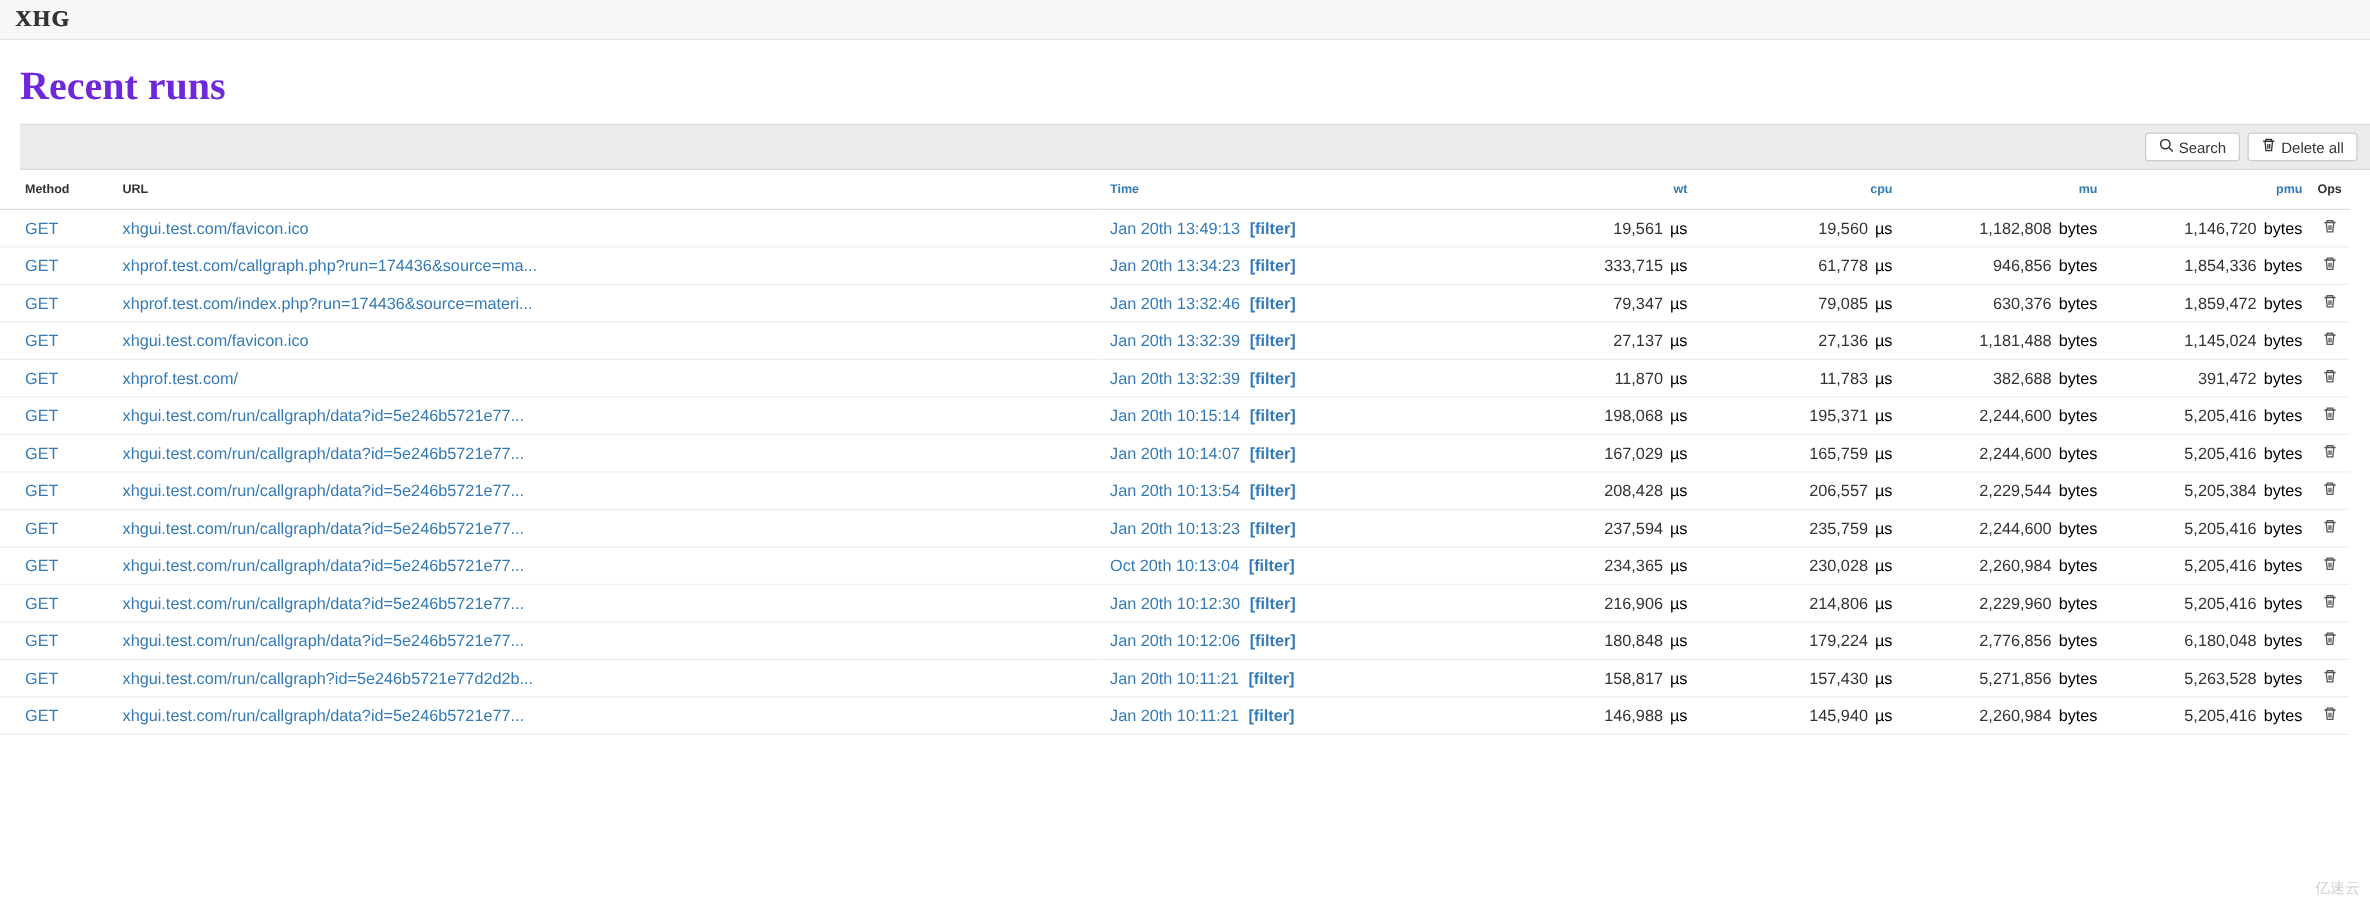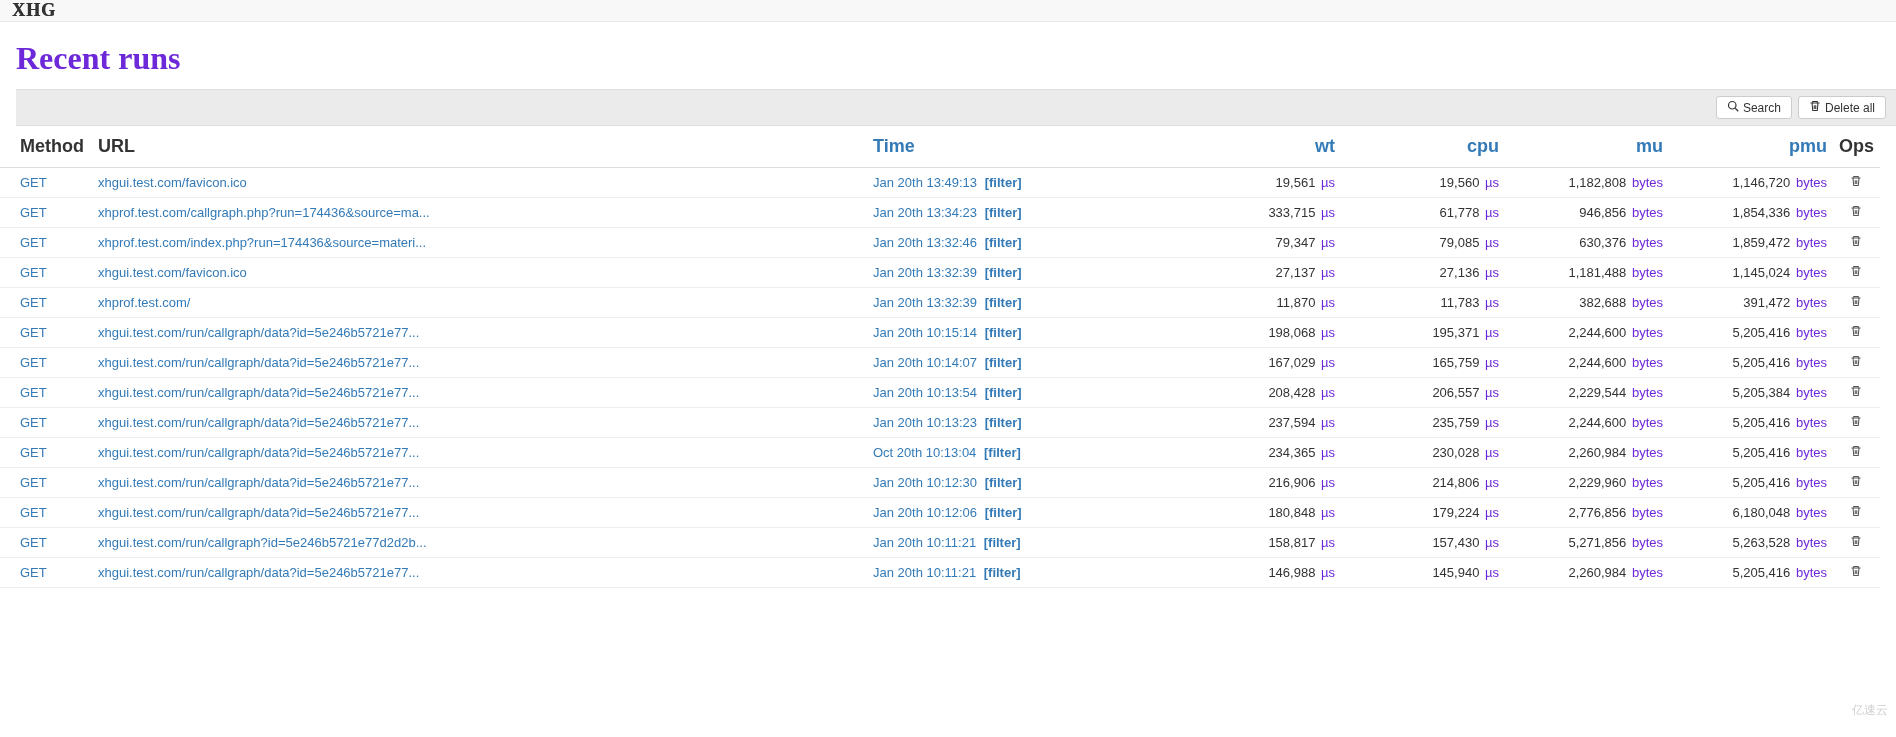--- a/index.html
+++ b/index.html
@@ -1,31 +1,31 @@
 <!DOCTYPE html>
 <html><head>
 <meta charset="utf-8">
 <style>
   * { box-sizing: border-box; margin: 0; padding: 0; }
   body { font-family: "Helvetica Neue", Helvetica, Arial, sans-serif; font-size: 13px; color: #333; background: #fff; }
-  .navbar { background: #f8f8f8; border-bottom: 1px solid #e7e7e7; height: 22px; display: flex; align-items: center; padding: 0 12px; }
+  .navbar { background: #f8f8f8; border-bottom: 1px solid #e7e7e7; height: 32px; display: flex; align-items: center; padding: 0 12px; }
   .brand { font-family: Georgia, serif; font-weight: 900; font-size: 18px; color: #333; letter-spacing: 1px; margin-right: 24px; text-shadow: 0.5px 0 #333; }
   .nav-item { color: #666; padding: 9px 15px; text-decoration: none; font-size: 13px; cursor: pointer; }
   .page-title { font-family: Georgia, "Times New Roman", serif; font-weight: 900; font-size: 32px; color: #6d28d9; padding: 18px 16px 12px; }
   .toolbar { background: #ebebeb; padding: 6px 10px; display: flex; justify-content: flex-end; gap: 6px; border-top: 1px solid #ddd; border-bottom: 1px solid #ddd; margin-left: 16px; }
   .btn { background: #fff; border: 1px solid #ccc; border-radius: 3px; padding: 3px 10px; font-size: 12px; color: #333; cursor: pointer; display: inline-flex; align-items: center; gap: 4px; }
   .icon { display: inline-block; width: 12px; height: 12px; }
   table { width: 100%; border-collapse: collapse; }
-  thead th { text-align: left; font-weight: 700; font-size: 18px; padding: 10px 6px 10px; border-bottom: 1px solid #ddd; color: #333; }
+  thead th { text-align: left; font-weight: 700; font-size: 10px; padding: 10px 6px 10px; border-bottom: 1px solid #ddd; color: #333; }
   thead th.sort-link { color: #337ab7; cursor: pointer; }
   thead th.tr { text-align: right; }
   tbody td { padding: 7px 6px; border-bottom: 1px solid #eee; font-size: 13px; vertical-align: middle; }
   .link { color: #337ab7; text-decoration: none; cursor: pointer; }
   .num { text-align: right; white-space: nowrap; }
-  .unit { color: #6d28d9; margin-left: 2px; }
+  .unit { color: #000000; margin-left: 2px; }
   .ops { text-align: center; width: 32px; color: #555; cursor: pointer; }
   .col-method { width: 92px; padding-left: 20px; }
   .col-url { width: auto; }
   .col-time { width: 310px; }
   .col-num { width: 164px; margin-top: 20px; }
   .col-ops { width: 30px; }
   .filter-link { color: #337ab7; margin-left: 4px; cursor: pointer; font-weight: bold; }
   td.method { padding-left: 20px; }
   .table-wrap { padding: 0 16px 0 0; }
   thead tr th:first-child, tbody tr td:first-child { padding-left: 20px; }

